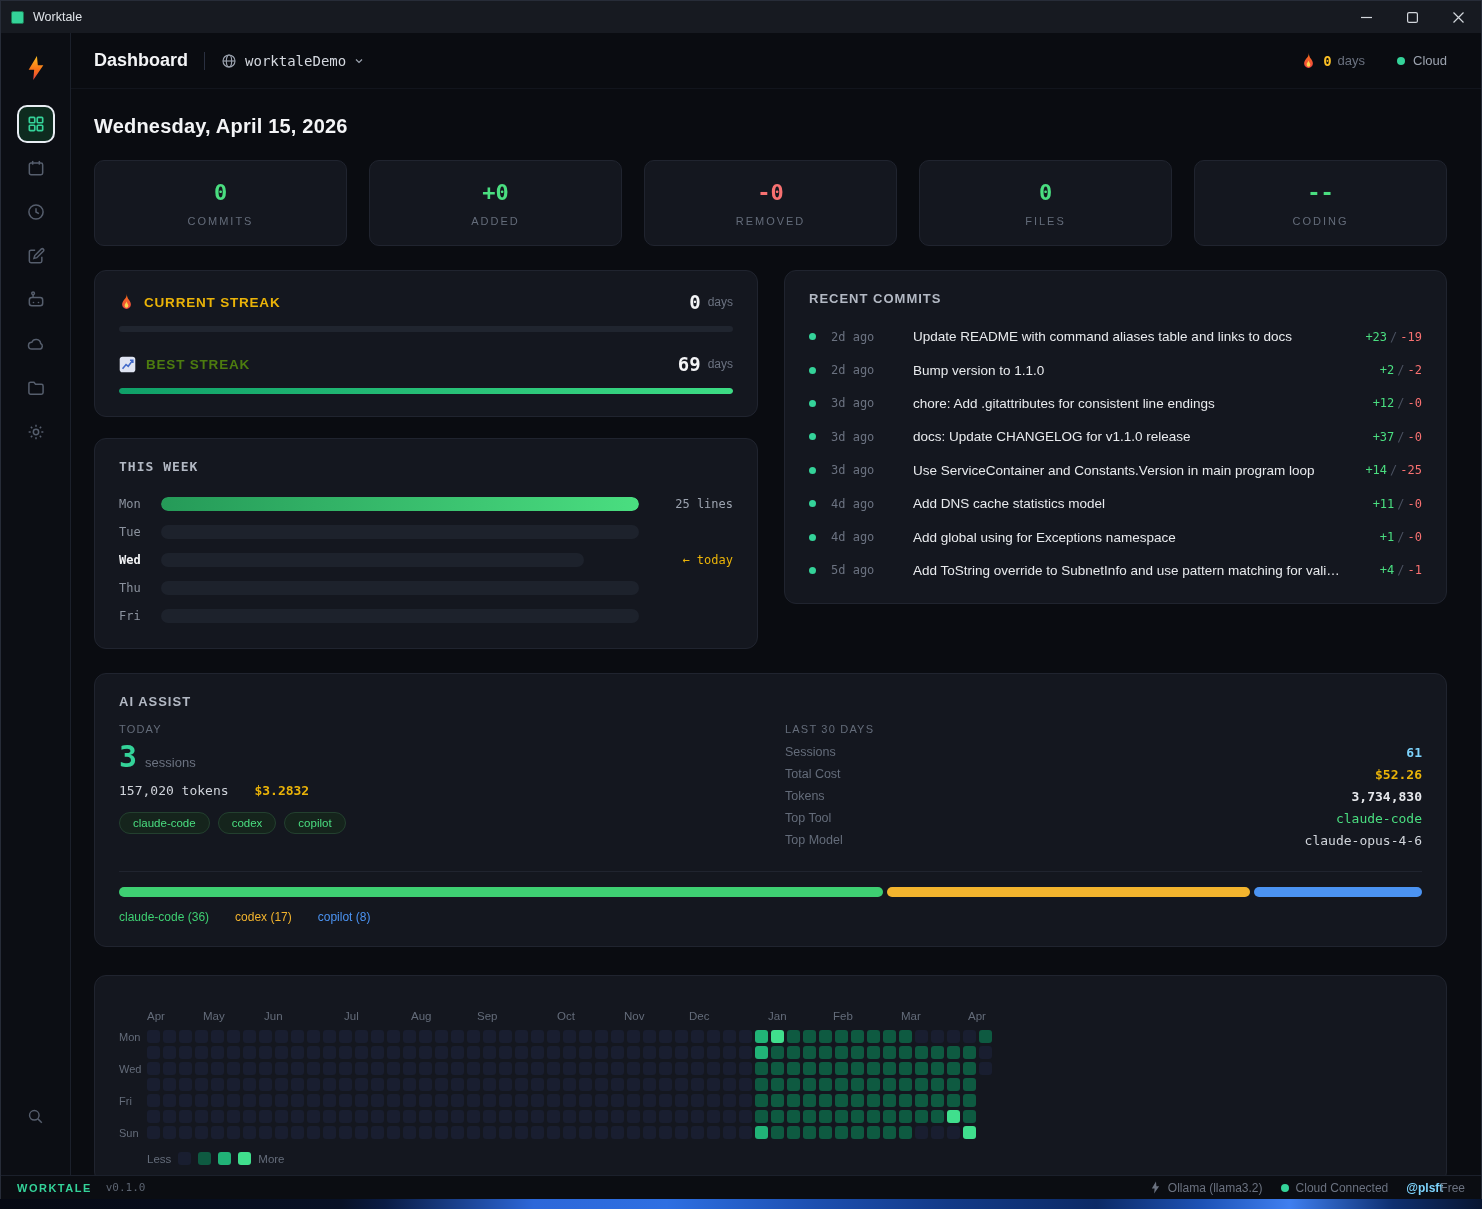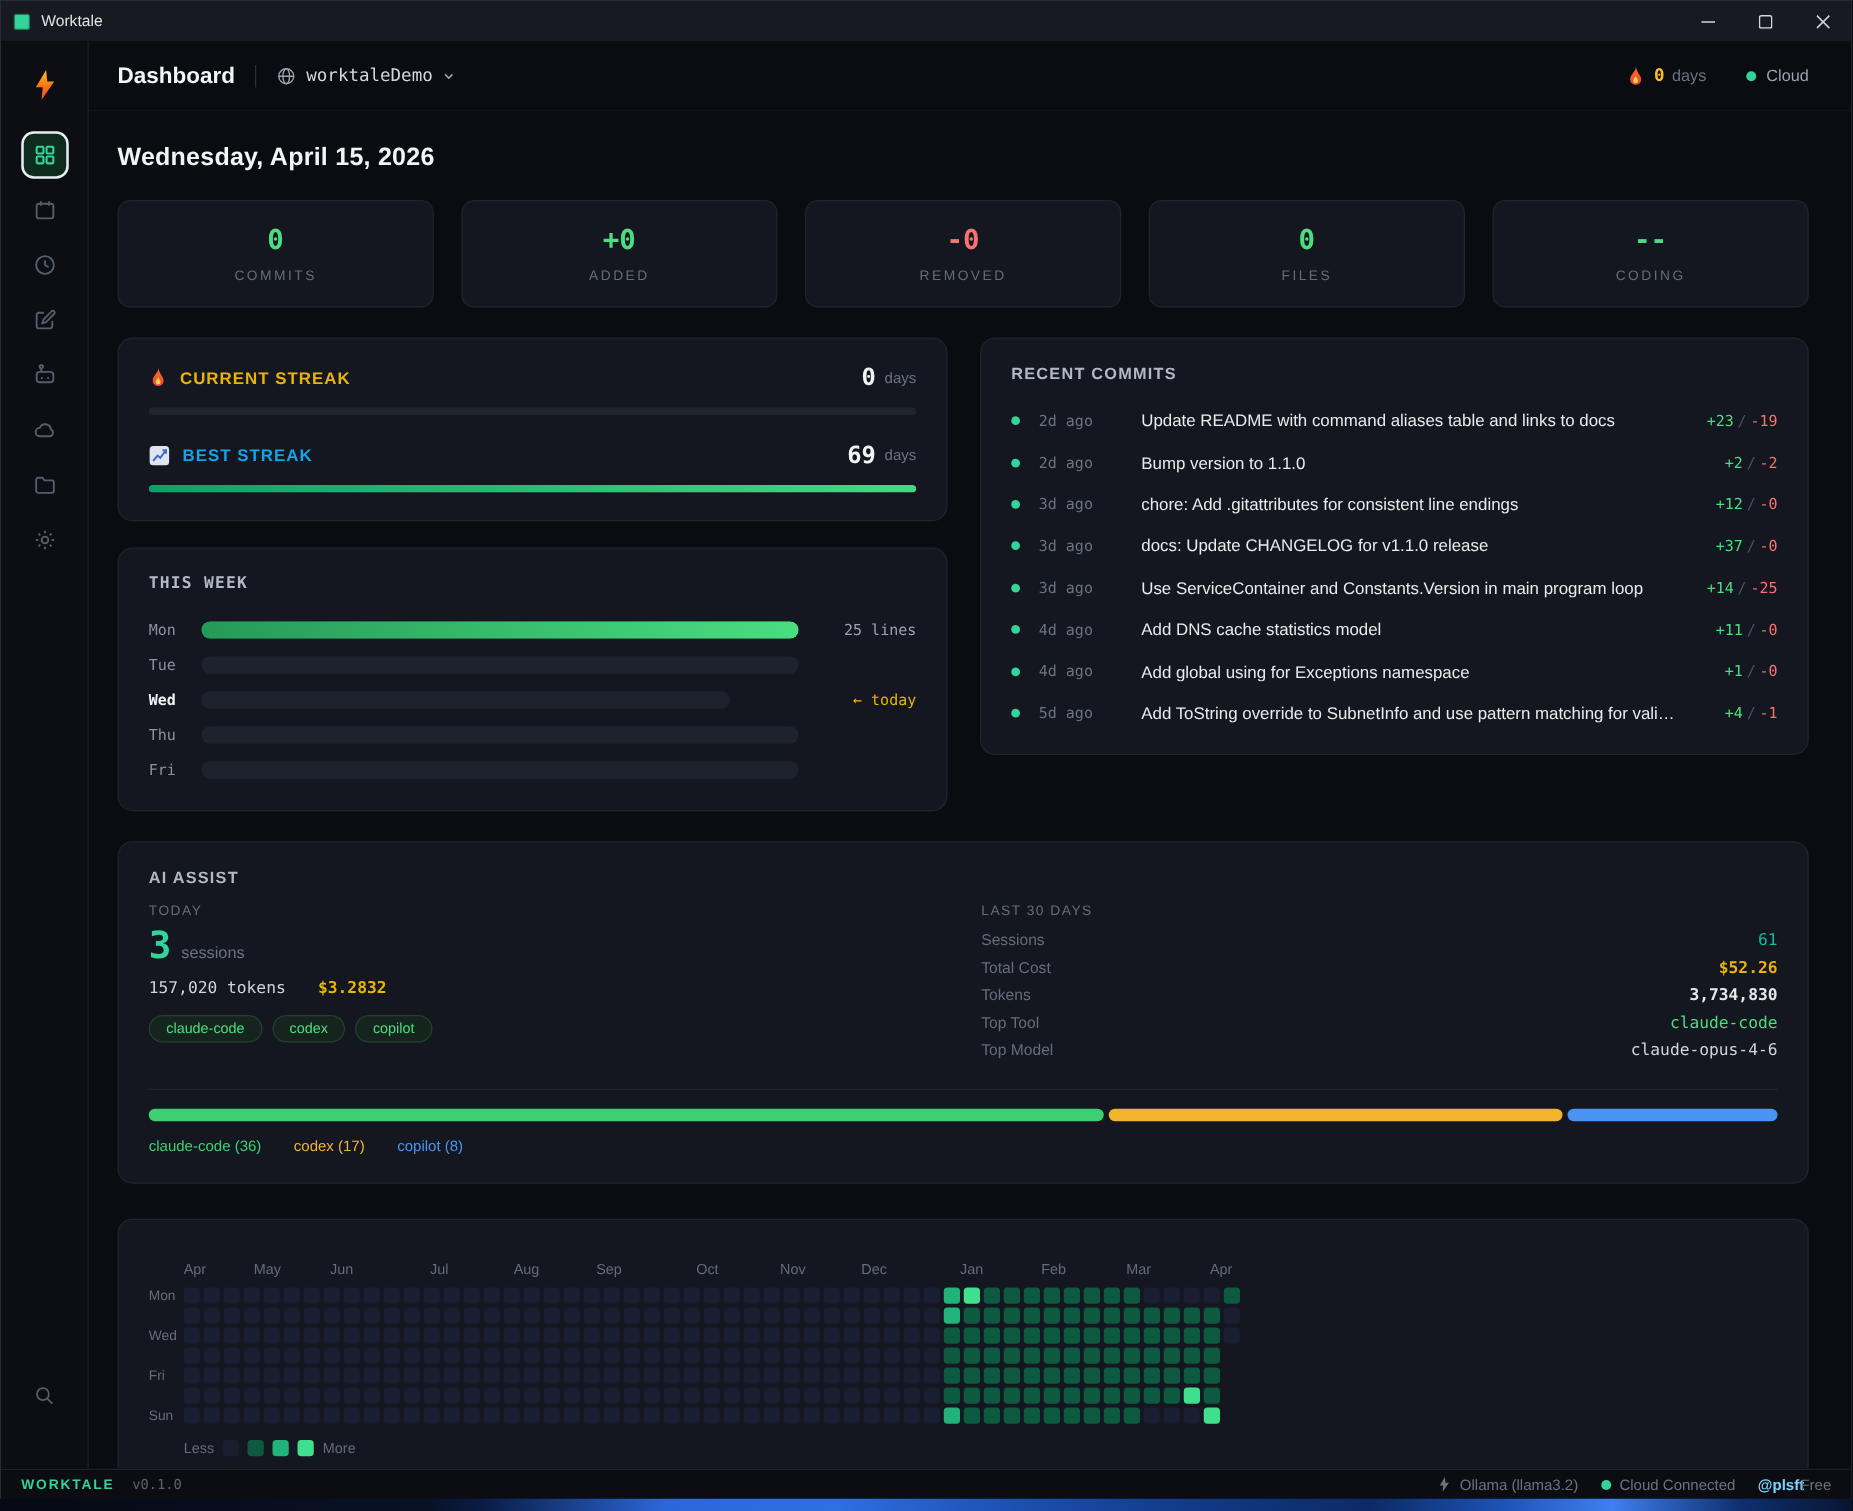--- a/index.html
+++ b/index.html
@@ -53,21 +53,21 @@
   
   .row2 { display:flex; gap:26px; margin-top:24px; align-items:flex-start; }
   .col-left { width:664px; flex-shrink:0; }
   .card { background:#14171f; border:1px solid #20242f; border-radius:12px; }
   .section-title { font-size:13px; font-weight:bold; color:#b3b9c4; letter-spacing:1px; }
 
   .streak-card { padding:20px 24px 22px; }
   .streak-row { display:flex; align-items:center; }
   .streak-title { margin-left:10px; font-size:13.5px; font-weight:bold; letter-spacing:0.8px; }
   .streak-title.current { color:#eab308; }
-  .streak-title.best { color:#0ea5e9; }
+  .streak-title.best { color:#4d7c0f; }
   .streak-val { margin-left:auto; font-size:19px; font-weight:bold; color:#f3f4f6; font-family:"DejaVu Sans Mono",monospace; }
   .streak-unit { color:#6b7280; font-size:12px; margin-left:7px; }
   .track { height:6px; background:#20252f; border-radius:3px; margin-top:13px; overflow:hidden; }
   .track .fill { height:100%; border-radius:3px; background:linear-gradient(90deg,#0fa068,#3ddc84); }
   .streak-gap { height:21px; }
 
   .week-card { margin-top:21px; padding:20px 24px 18px; }
   .week-rows { margin-top:16px; }
   .week-row { display:flex; align-items:center; height:28px; }
   .day { width:42px; font-size:12px; color:#8b929e; }
@@ -449,21 +449,21 @@
                   <span class="pill">claude-code</span>
                   <span class="pill">codex</span>
                   <span class="pill">copilot</span>
                 </div>
             </div>
             <div class="ai-right">
               <div class="label-sm" style="height:18px">LAST 30 DAYS</div>
               <div id="last30-rows">
                   <div class="kv">
                     <span class="kv-label">Sessions</span>
-                    <span class="kv-value mono" style="color: #14b8a6; font-weight: normal;">61</span>
+                    <span class="kv-value mono" style="color: #7dd3fc; font-weight: bold;">61</span>
                   </div>
                   <div class="kv">
                     <span class="kv-label">Total Cost</span>
                     <span class="kv-value mono" style="color: rgb(234, 179, 8); font-weight: bold;">$52.26</span>
                   </div>
                   <div class="kv">
                     <span class="kv-label">Tokens</span>
                     <span class="kv-value mono" style="color: rgb(229, 231, 235); font-weight: bold;">3,734,830</span>
                   </div>
                   <div class="kv">

